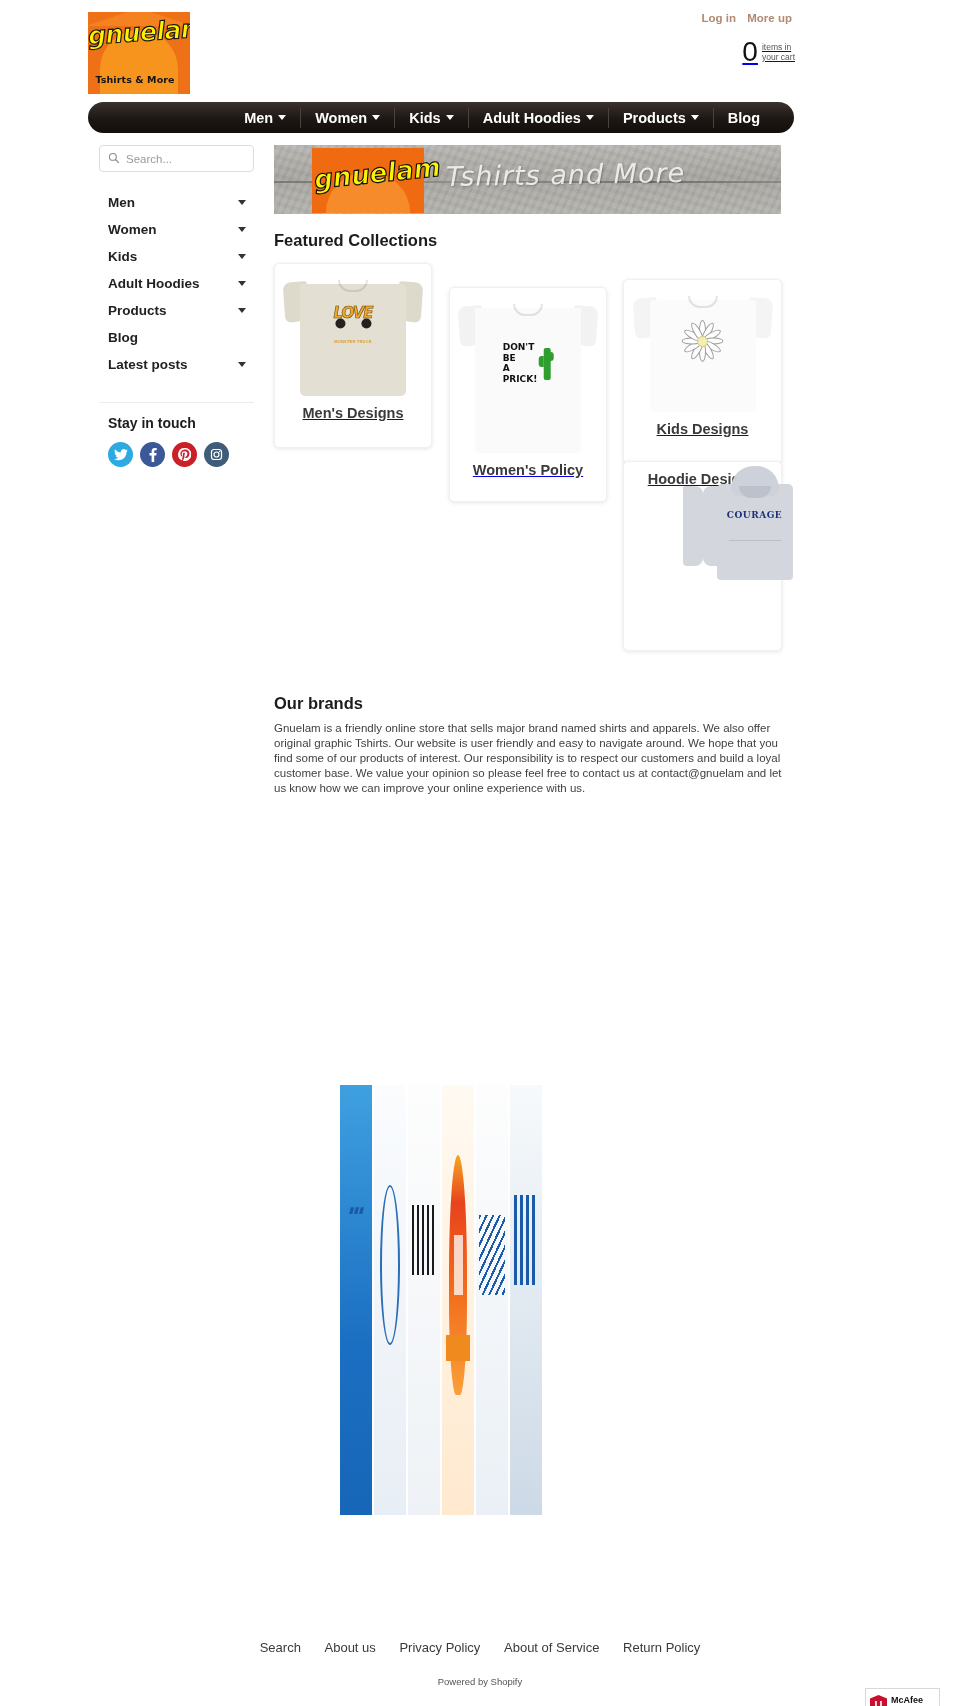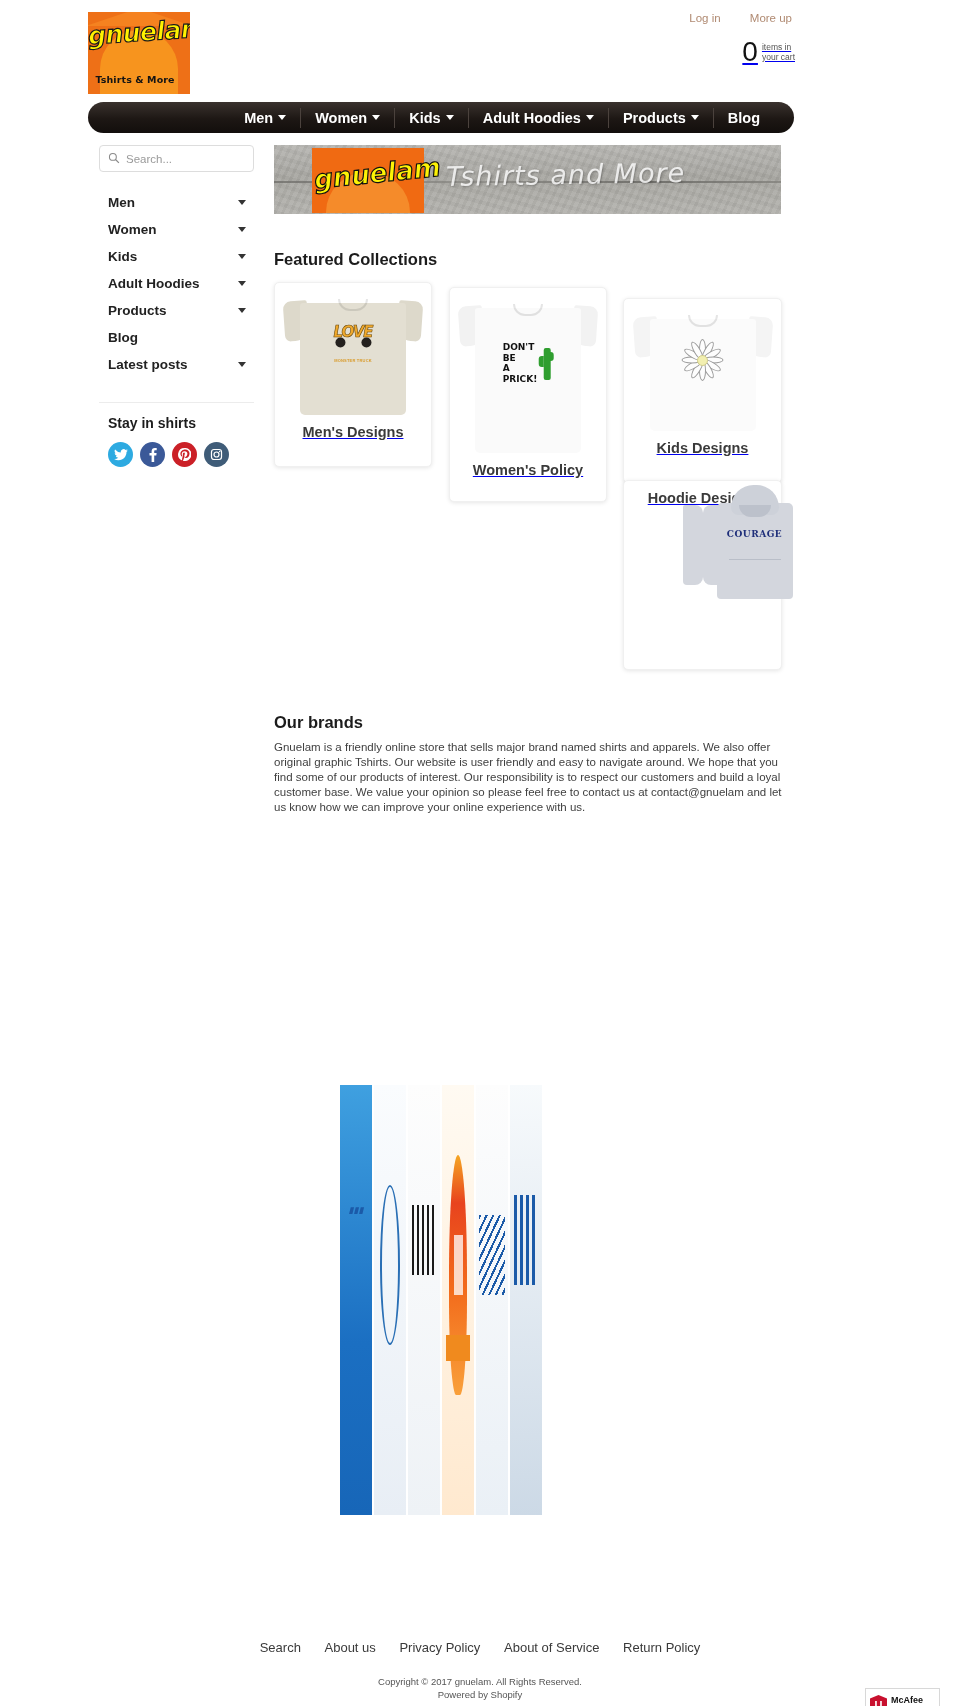--- a/index.html
+++ b/index.html
@@ -50,21 +50,21 @@
     text-align: center;
     font-family: "DejaVu Sans", sans-serif;
     font-weight: bold; font-size: 9.5px;
     color: #141414;
     letter-spacing: 0.1px;
   }
   .acct-links {
     position: absolute; right: 168px; top: 12px;
     font-size: 11.5px; color: #b08a72;
   }
-  .acct-links a { color: #b08a72; text-decoration: none; margin-left: 26px; }
+  .acct-links a { color: #b08a72; text-decoration: none; margin-left: 8px; font-weight: bold; }
   .cart {
     position: absolute; right: 165px; top: 38px;
     display: flex; align-items: center;
   }
   .cart .count {
     font-size: 28px; line-height: 28px; color: #111;
     font-family: "Liberation Sans", sans-serif;
   }
   .cart .cart-label {
     margin-left: 4px; font-size: 8.5px; line-height: 10px; color: #555;
@@ -171,36 +171,36 @@
   .banner .btext {
     position: absolute; left: 172px; top: 14px;
     font-family: "DejaVu Sans", sans-serif; font-size: 27px;
     color: rgba(255,255,255,0.82); font-style: italic; letter-spacing: 1px;
     text-shadow: 1px 1px 2px rgba(0,0,0,0.25);
     transform: rotate(-1deg);
   }
 
   
   .sec-title { font-size: 16.5px; font-weight: bold; color: #1c1c1c; }
-  #featured-title { margin: 36px 0 13px 0; }
+  #featured-title { margin: 17px 0 13px 0; }
   .cards { position: relative; height: 415px; }
   .card {
     position: absolute; background: #fff;
     border: 1px solid #f0f0f0; border-radius: 5px;
     box-shadow: 0 1px 4px rgba(0,0,0,0.10);
     text-align: center;
   }
   .card .cap {
     font-size: 14.5px; font-weight: bold; color: #3a3a3a;
     padding: 9px 0 14px 0;
   }
   .card .art { position: relative; width: 100%; }
 
   #card-mens  { left: 0px;   top: 0px;   width: 158px; height: 185px; }
-  #card-womens{ left: 175px; top: 5px;   width: 158px; height: 215px; }
+  #card-womens{ left: 175px; top: 24px;   width: 158px; height: 215px; }
   #card-kids  { left: 349px; top: 16px;   width: 159px; height: 185px; }
   #card-hoodie{ left: 349px; top: 198px; width: 159px; height: 190px; }
 
   
   .tee { position: relative; margin: 10px auto 0 auto; }
   .tee .body { position: absolute; left: 16px; top: 10px; right: 16px; bottom: 0; border-radius: 3px 3px 5px 5px; }
   .tee .sleeveL, .tee .sleeveR { position: absolute; top: 8px; width: 24px; height: 40px; }
   .tee .sleeveL { left: 0; border-radius: 8px 2px 14px 6px; transform: rotate(-4deg); }
   .tee .sleeveR { right: 0; border-radius: 2px 8px 6px 14px; transform: rotate(4deg); }
   .tee .collar {
@@ -394,21 +394,21 @@
         <div class="s-item">
           <span>Blog</span>
         </div>
         <div class="s-item">
           <span>Latest posts</span>
           <i class="caret-d"></i>
         </div>
       </div>
 
       <div class="stay">
-        <h3>Stay in shirts</h3>
+        <h3>Stay in touch</h3>
         <div class="socials">
           <a class="soc" href="#" style="background:#2daae1">
             <svg width="14" height="12" viewBox="0 0 16 14" fill="#fff">
                 <path d="M16 1.7a6.4 6.4 0 0 1-1.9.5 3.3 3.3 0 0 0 1.4-1.8 6.6 6.6 0 0 1-2.1.8A3.3 3.3 0 0 0 7.8 4.2 9.3 9.3 0 0 1 1.1.7a3.3 3.3 0 0 0 1 4.4 3.3 3.3 0 0 1-1.5-.4 3.3 3.3 0 0 0 2.6 3.2 3.3 3.3 0 0 1-1.5.1 3.3 3.3 0 0 0 3.1 2.3A6.6 6.6 0 0 1 0 11.7a9.3 9.3 0 0 0 5 1.5c6.1 0 9.4-5 9.4-9.4V3.4A6.7 6.7 0 0 0 16 1.7z"></path>
               </svg>
           </a>
           <a class="soc" href="#" style="background:#3b5998">
             <svg width="8" height="14" viewBox="0 0 8 14" fill="#fff">
                 <path d="M5.2 14V7.6h2.1l.3-2.5H5.2V3.5c0-.7.2-1.2 1.2-1.2h1.3V.1C7.5.1 6.7 0 5.8 0 3.9 0 2.6 1.2 2.6 3.3v1.8H.5v2.5h2.1V14h2.6z"></path>
               </svg>
@@ -561,21 +561,20 @@
 
   <div class="footer">
     <div class="footer-nav">
       <a href="#">Search</a>
       <a href="#">About us</a>
       <a href="#">Privacy Policy</a>
       <a href="#">About of Service</a>
       <a href="#">Return Policy</a>
     </div>
     <div class="footer-legal">
-      <div>Copyright © 2017 gnuelam. All Rights Reserved.</div>
       <div>Powered by Shopify</div>
     </div>
     <div class="mcafee">
       <span class="shield">U</span>
       <span class="mtxt">
         <span>McAfee</span><br>
         <span>SECURE</span>
       </span>
     </div>
   </div>

